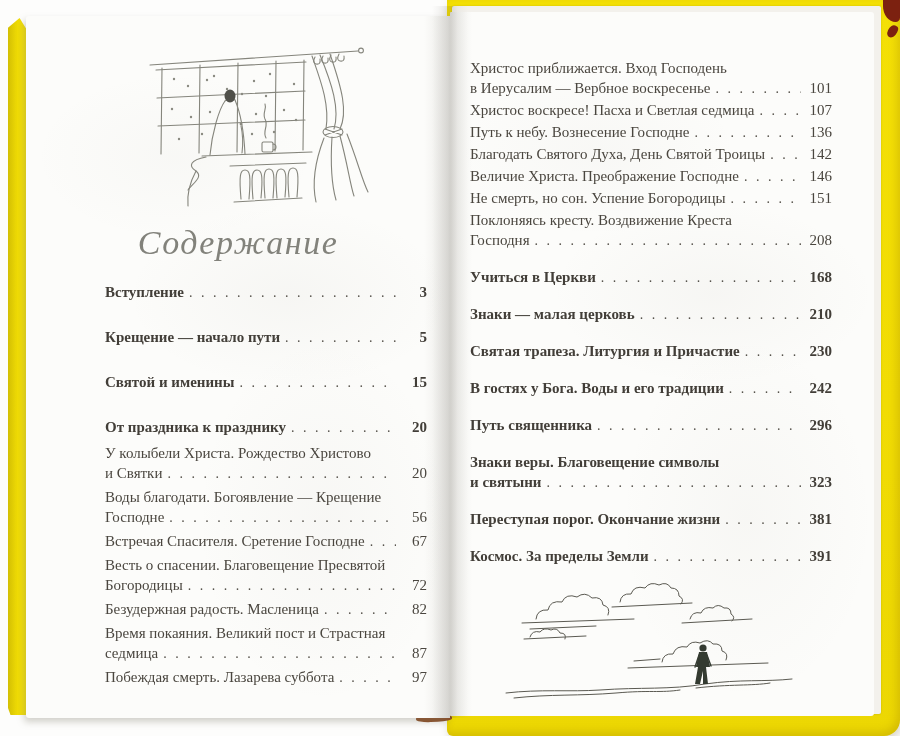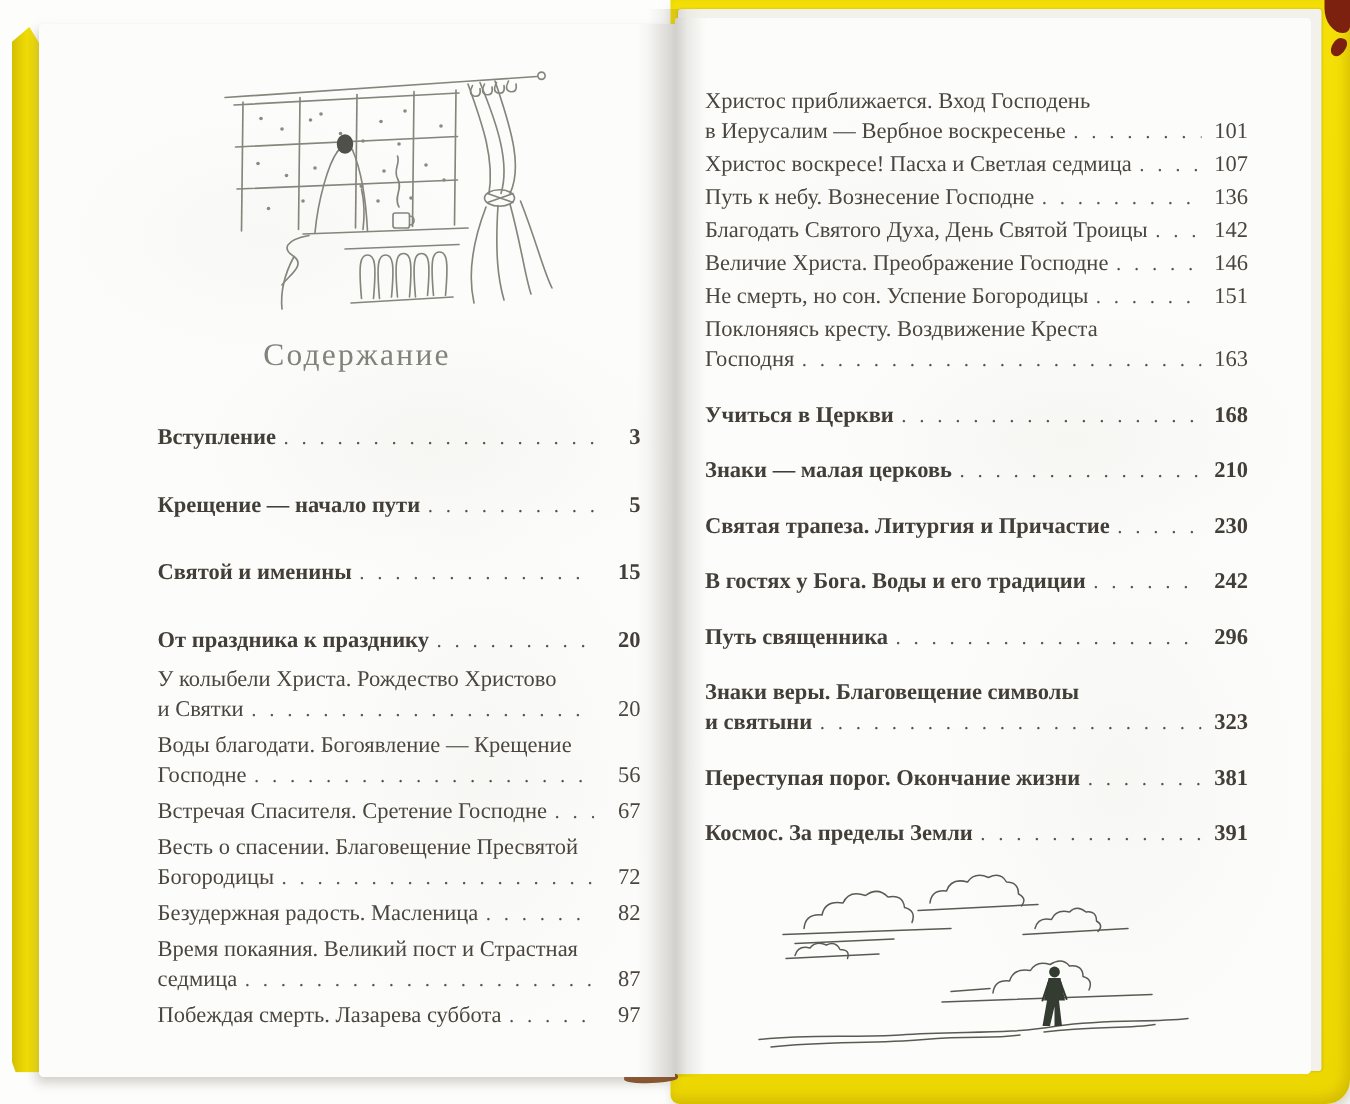--- a/index.html
+++ b/index.html
@@ -78,22 +78,22 @@
       rgba(90,85,75,.17) 52%, rgba(90,85,75,.05) 72%, rgba(90,85,75,0) 100%);
   }
 
   
   .illus-window { position:absolute; left:118px; top:18px; width:240px; height:175px; }
   .illus-hill   { position:absolute; left:50px;  top:550px; width:300px; height:145px; }
   .illus-window svg, .illus-hill svg { width:100%; height:100%; display:block; }
 
   .heading {
     position:absolute; top:208px; left:0; width:100%;
-    text-align:center; font-size:21px; font-weight:normal; margin:0;
-    color:var(--heading,#82827b); letter-spacing:1.5px;
+    text-align:center; font-size:34px; font-weight:normal; margin:0;
+    color:var(--heading,#82827b); letter-spacing:1.5px;font-style:italic;
   }
 
   .toc { position:absolute; }
   .page-left  .toc { left:79px; top:266px; width:322px; }
   .page-right .toc { left:20px; top:46px;  width:362px; }
 
   .toc-row { font-size:15px; line-height:20px; }
   .toc-row.bold { font-weight:bold; color:#423e38; }
   .page-left  .toc-row { margin-bottom:3px; }
   .page-left  .toc-row.bold { margin-bottom:24px; }
@@ -356,21 +356,21 @@
 
   </div>
         <div class="toc-row two">
     <div class="line l1">
       <span class="txt">Поклоняясь кресту. Воздвижение Креста</span>
 
     </div>
     <div class="line l2">
       <span class="txt">Господня</span>
       <span class="dots"></span>
-      <span class="pg">163</span>
+      <span class="pg">208</span>
     </div>
   </div>
         <div class="toc-row bold">
     <div class="line l1">
       <span class="txt">Учиться в Церкви</span>
       <span class="dots"></span>
       <span class="pg">168</span>
     </div>
 
   </div>

